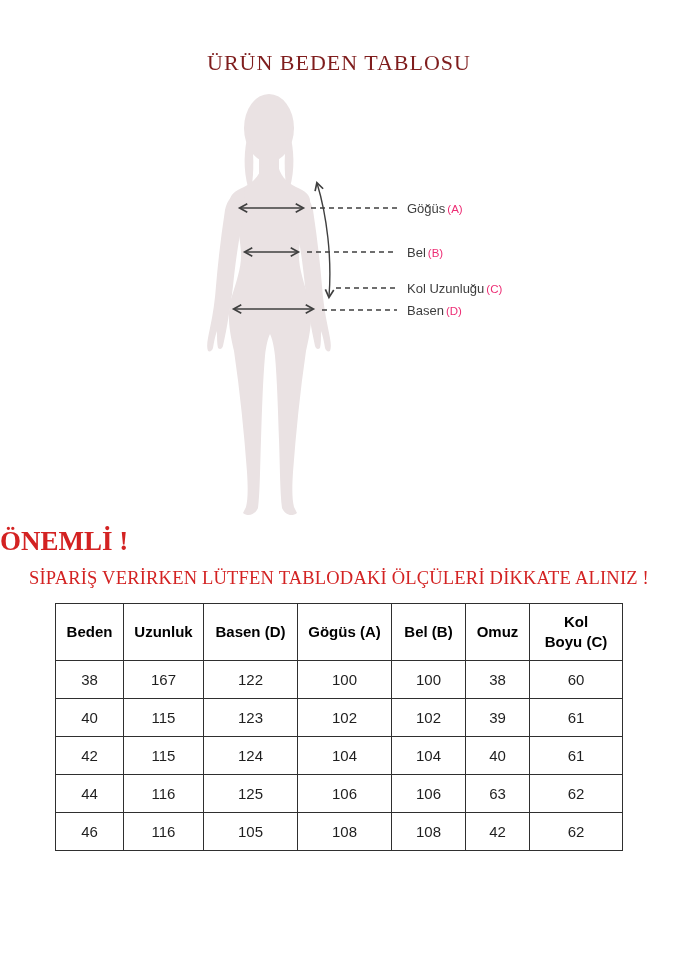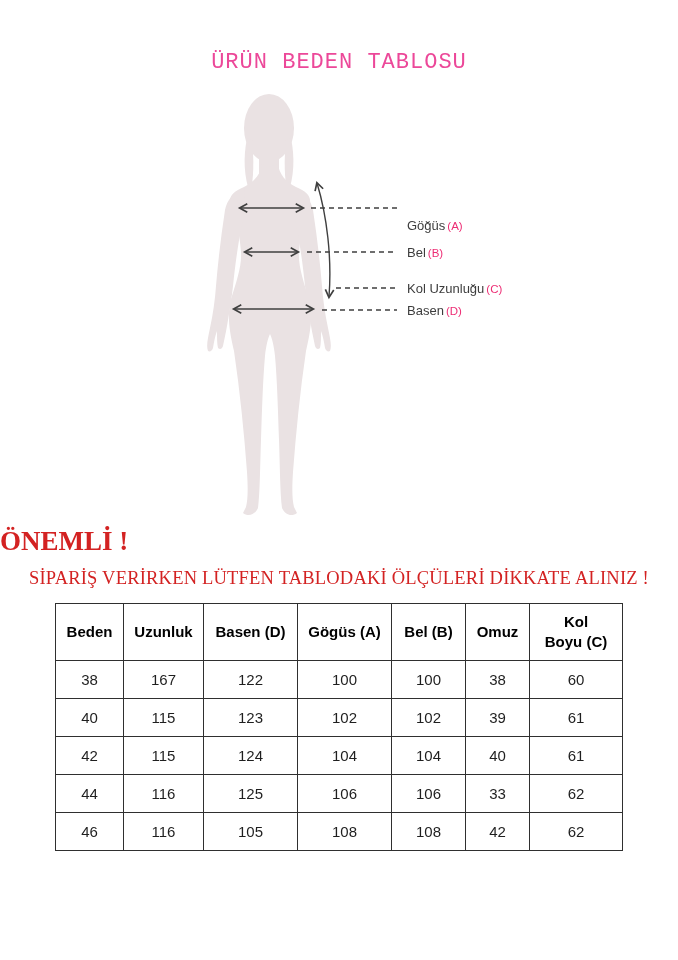--- a/index.html
+++ b/index.html
@@ -6,23 +6,23 @@
   .page{
     position:relative;
     width:678px;height:960px;
     background:#ffffff;
     overflow:hidden;
     font-family:"Liberation Sans", sans-serif;
   }
   .page-title{
     position:absolute;left:0;top:50px;width:100%;
     text-align:center;
-    font-family:Liberation Mono, monospace;
+    font-family:Liberation Serif, serif;
     font-size:22px;letter-spacing:1px;
-    color:#ec4899;
+    color:#7f1d1d;
   }
   .diagram-svg{position:absolute;left:0;top:0;}
   .measure-label{
     position:absolute;left:407px;
     font-size:13px;color:#3d3d3d;
     white-space:nowrap;line-height:15px;
   }
   .measure-label .letter{
     color:#ed2d74;font-size:11.5px;margin-left:2px;
   }
@@ -117,21 +117,21 @@
     </g>
 
     <g stroke="#3f3f3f" stroke-width="1.3" fill="none" stroke-dasharray="5 4">
       <line x1="311" y1="208" x2="397" y2="208"></line>
       <line x1="307" y1="252" x2="397" y2="252"></line>
       <line x1="336" y1="288" x2="397" y2="288"></line>
       <line x1="322" y1="310" x2="397" y2="310"></line>
     </g>
   </svg>
 
-  <div class="measure-label" style="top:218px;text-align:right;">
+  <div class="measure-label" style="top:201px;text-align:right;">
     <span>Göğüs</span><span class="letter">(A)</span>
   </div>
   <div class="measure-label" style="top:245px;">
     <span>Bel</span><span class="letter">(B)</span>
   </div>
   <div class="measure-label" style="top:281px;">
     <span>Kol Uzunluğu</span><span class="letter">(C)</span>
   </div>
   <div class="measure-label" style="top:303px;">
     <span>Basen</span><span class="letter">(D)</span>
@@ -189,21 +189,21 @@
         <td>104</td>
         <td>40</td>
         <td>61</td>
       </tr>
       <tr>
         <td>44</td>
         <td>116</td>
         <td>125</td>
         <td>106</td>
         <td>106</td>
-        <td>33</td>
+        <td>63</td>
         <td>62</td>
       </tr>
       <tr>
         <td>46</td>
         <td>116</td>
         <td>105</td>
         <td>108</td>
         <td>108</td>
         <td>42</td>
         <td>62</td>

